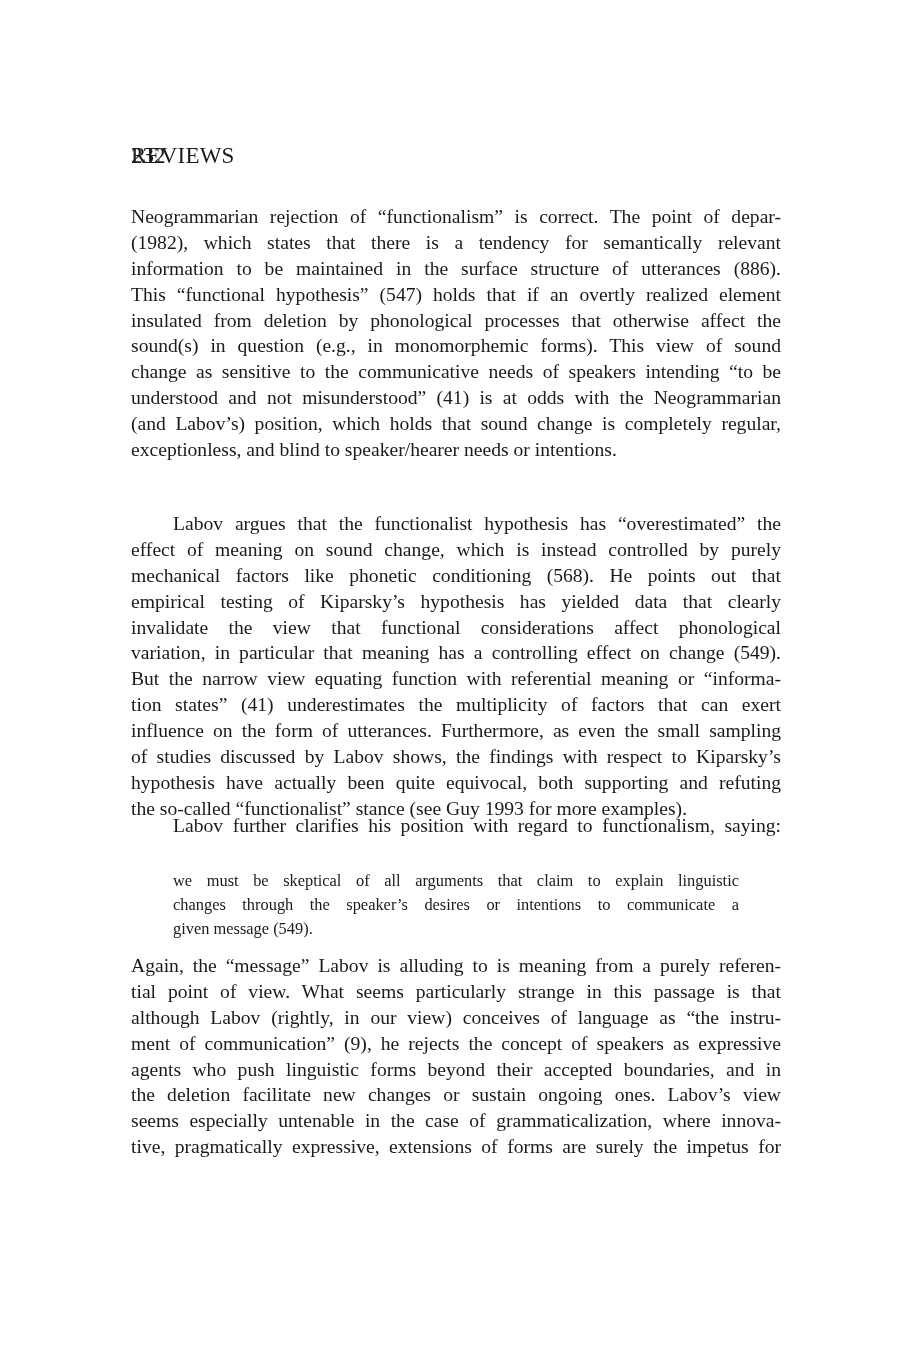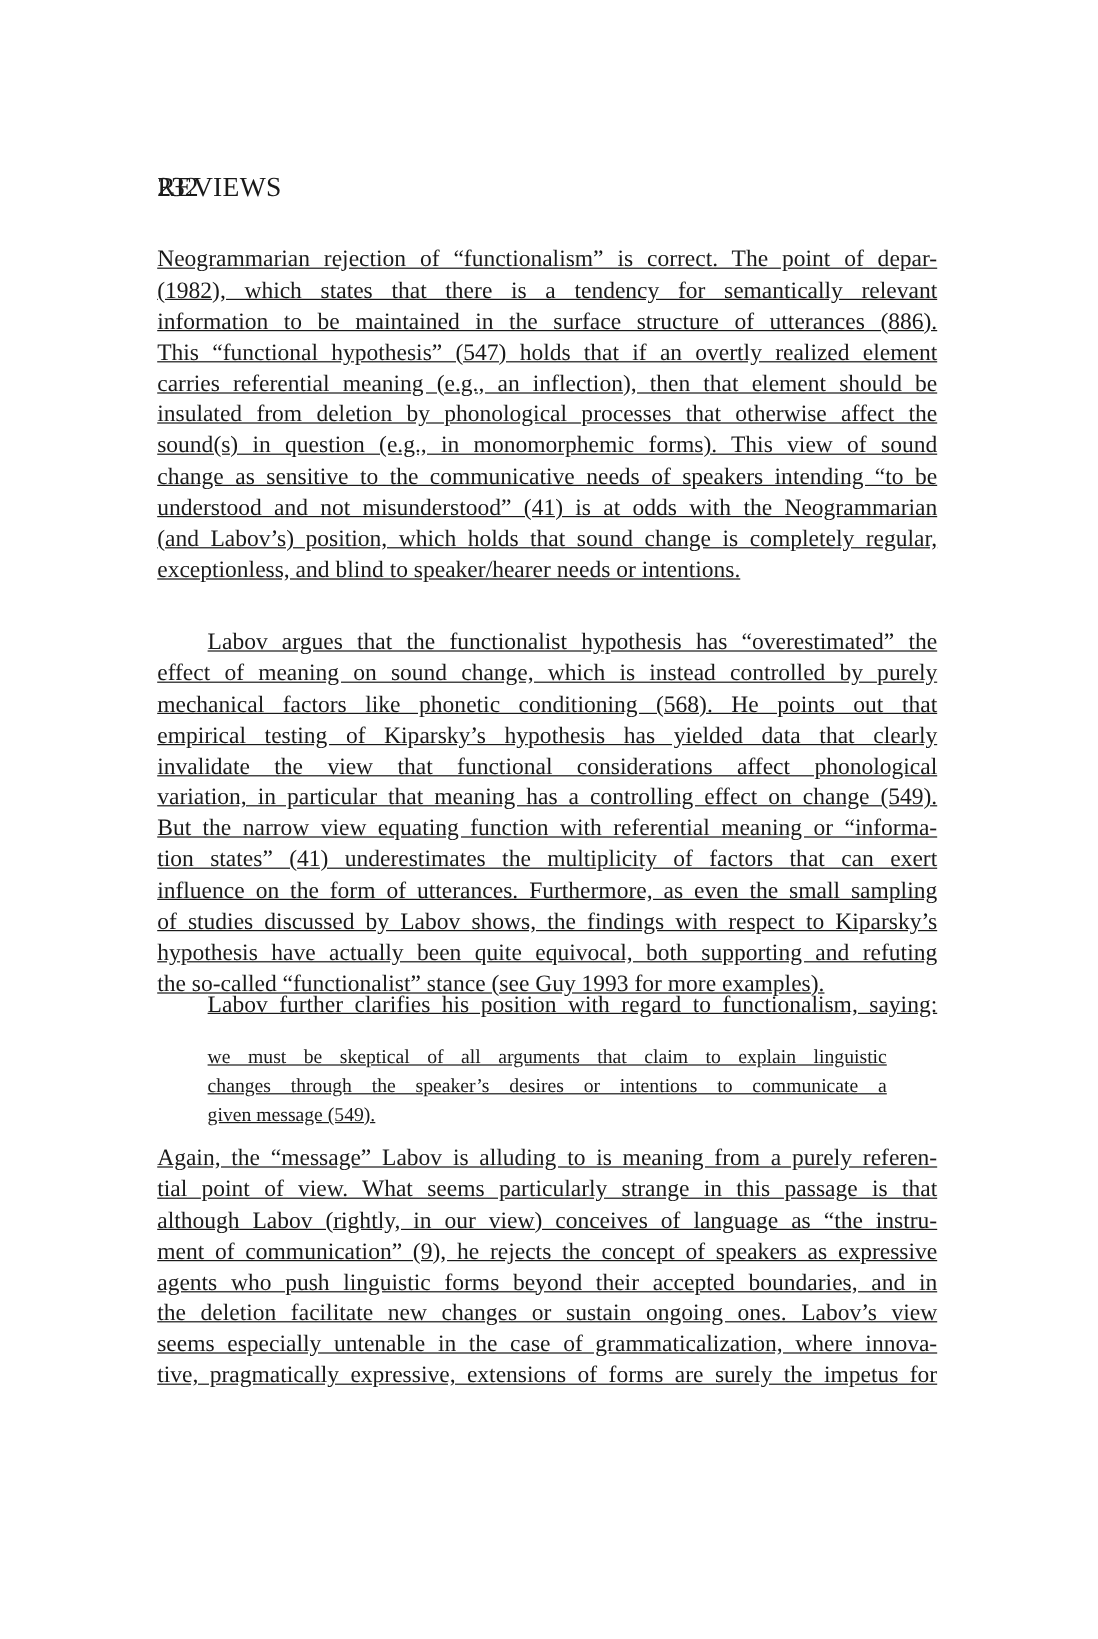--- a/index.html
+++ b/index.html
@@ -47,28 +47,26 @@
       width: 650px;
       font-size: 19.6px;
       line-height: 25.9px;
     }
     .line {
       display: block;
       height: 25.9px;
       white-space: nowrap;
       text-align: justify;
       text-align-last: justify;
-      text-decoration: underline;
     }
     .line.last {
       text-align-last: left;
     }
     .line.indent {
       text-indent: 42px;
-      margin-top: 12px;
     }
     .block-quote {
       position: absolute;
       left: 173px;
       width: 566px;
       font-size: 16.4px;
       line-height: 24px;
     }
     .block-quote .line {
       height: 24px;
@@ -87,21 +85,20 @@
   <div class="running-head">
     <span class="page-number">232</span>
     <span class="running-title">REVIEWS</span>
   </div>
 
   <div class="body-text" id="p1">
     <span class="line">Neogrammarian rejection of “functionalism” is correct. The point of depar-</span>
     <span class="line">(1982), which states that there is a tendency for semantically relevant</span>
     <span class="line">information to be maintained in the surface structure of utterances (886).</span>
     <span class="line">This “functional hypothesis” (547) holds that if an overtly realized element</span>
-    <span class="line">carries referential meaning (e.g., an inflection), then that element should be</span>
     <span class="line">insulated from deletion by phonological processes that otherwise affect the</span>
     <span class="line">sound(s) in question (e.g., in monomorphemic forms). This view of sound</span>
     <span class="line">change as sensitive to the communicative needs of speakers intending “to be</span>
     <span class="line">understood and not misunderstood” (41) is at odds with the Neogrammarian</span>
     <span class="line">(and Labov’s) position, which holds that sound change is completely regular,</span>
     <span class="line last">exceptionless, and blind to speaker/hearer needs or intentions.</span>
   </div>
 
   <div class="body-text" id="p2">
     <span class="line indent">Labov argues that the functionalist hypothesis has “overestimated” the</span>

